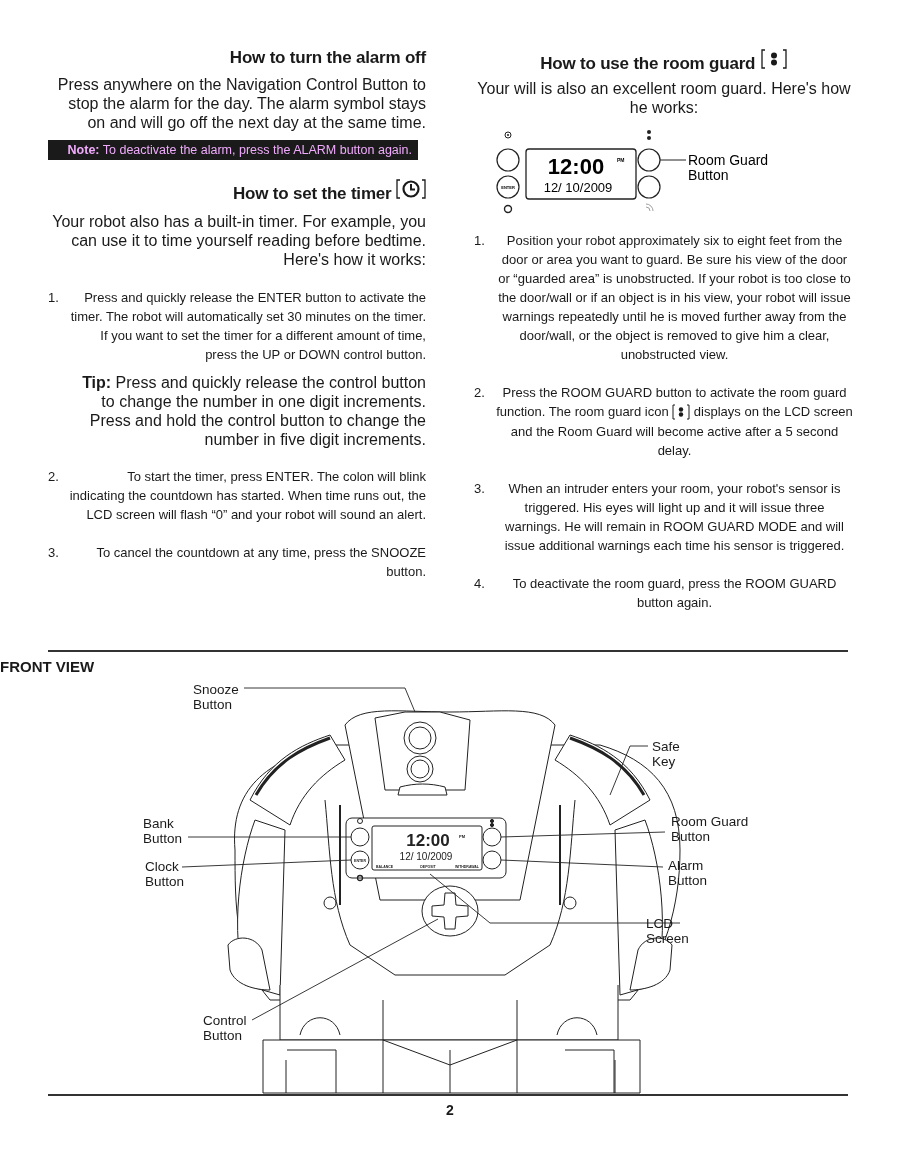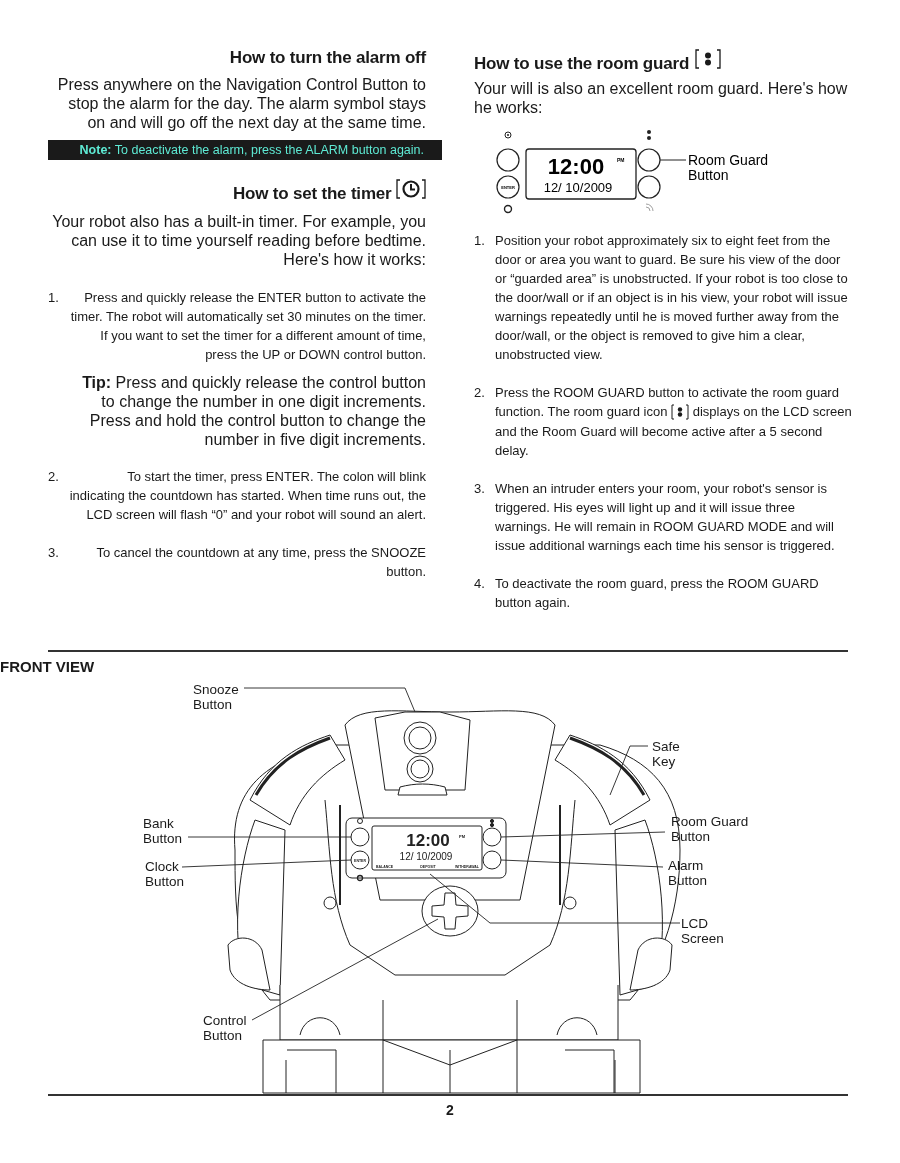--- a/index.html
+++ b/index.html
@@ -1,23 +1,23 @@
 <!DOCTYPE html>
 <html><head>
 <meta charset="utf-8">
 <style>
   html, body { margin: 0; padding: 0; background: #ffffff; }
   body { width: 900px; height: 1163px; position: relative; overflow: hidden;
          font-family: "Liberation Sans", sans-serif; color: #1a1a1a; }
   .col { position: absolute; top: 48px; }
   .col-left { left: 48px; width: 378px; text-align: right; }
-  .col-right { left: 474px; width: 380px; }
+  .col-right { left: 474px; width: 380px; text-align: center; }
   h2 { font-size: 17px; font-weight: bold; margin: 0 0 7px 0; letter-spacing: -0.2px; }
   p { font-size: 16px; line-height: 19px; margin: 0; }
-  .note { background: #1a1a1a; color: #5eead4; font-size: 12.5px; padding: 3px 18px;
+  .note { background: #1a1a1a; color: #f0abfc; font-size: 12.5px; padding: 3px 6px;
           margin: 8px 0 18px 0; width: 358px; }
   .note b { font-weight: bold; }
   .bracket-icon { display: inline-block; font-weight: normal; font-size: 20px; vertical-align: -1px; }
   ol { margin: 0; padding: 0; list-style: none; }
   ol li { position: relative; padding-left: 21px; font-size: 13px; line-height: 19px; }
   ol li .num { position: absolute; left: 0; top: 0; }
   .sub { margin-top: 9px; }
   .sub b { font-weight: bold; }
   .rule { position: absolute; left: 48px; width: 800px; height: 2px; background: #333; }
   .front-title { position: absolute; top: 658px; left: 0; width: 900px; text-align: left;
@@ -206,21 +206,21 @@
     <div>Button</div>
   </div>
 <div class="label" style="left:145px;top:859px">
     <div>Clock</div>
     <div>Button</div>
   </div>
 <div class="label" style="left:668px;top:858px">
     <div>Alarm</div>
     <div>Button</div>
   </div>
-<div class="label" style="left:681px;top:916px">
+<div class="label" style="left:646px;top:916px">
     <div>LCD</div>
     <div>Screen</div>
   </div>
 <div class="label" style="left:203px;top:1013px">
     <div>Control</div>
     <div>Button</div>
   </div>
 
 <div class="rule" style="top:1094px"></div>
 <div class="page-num">2</div>

